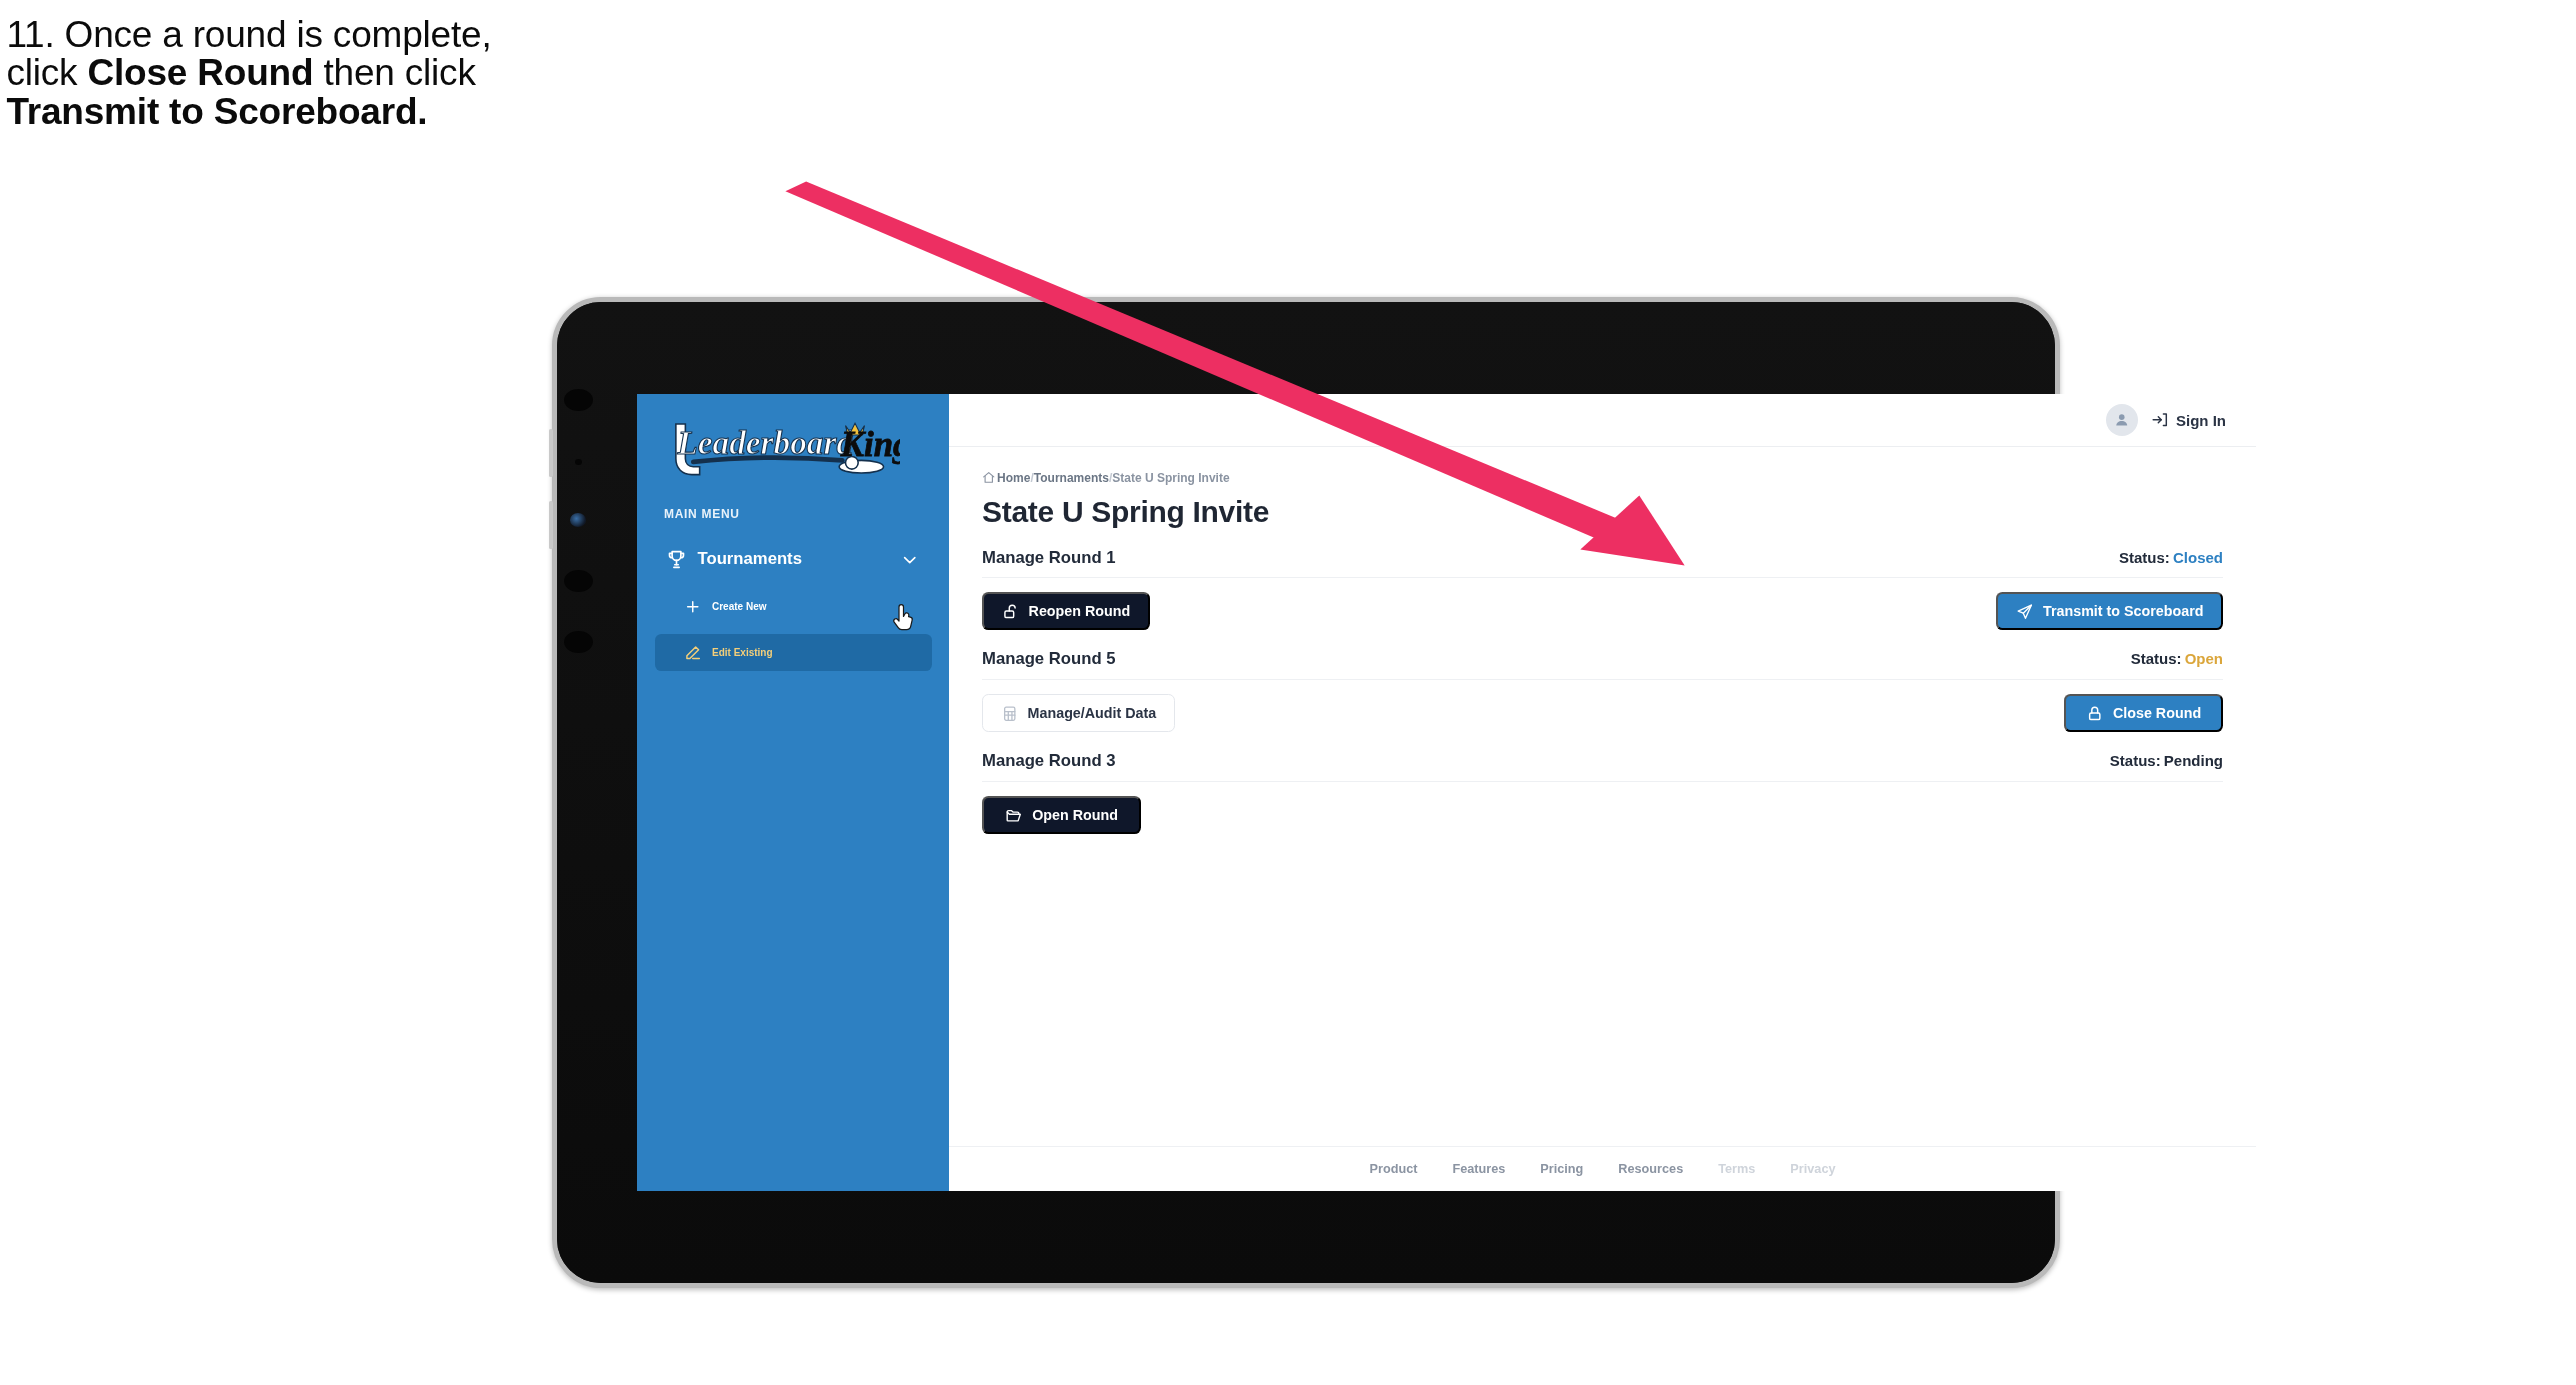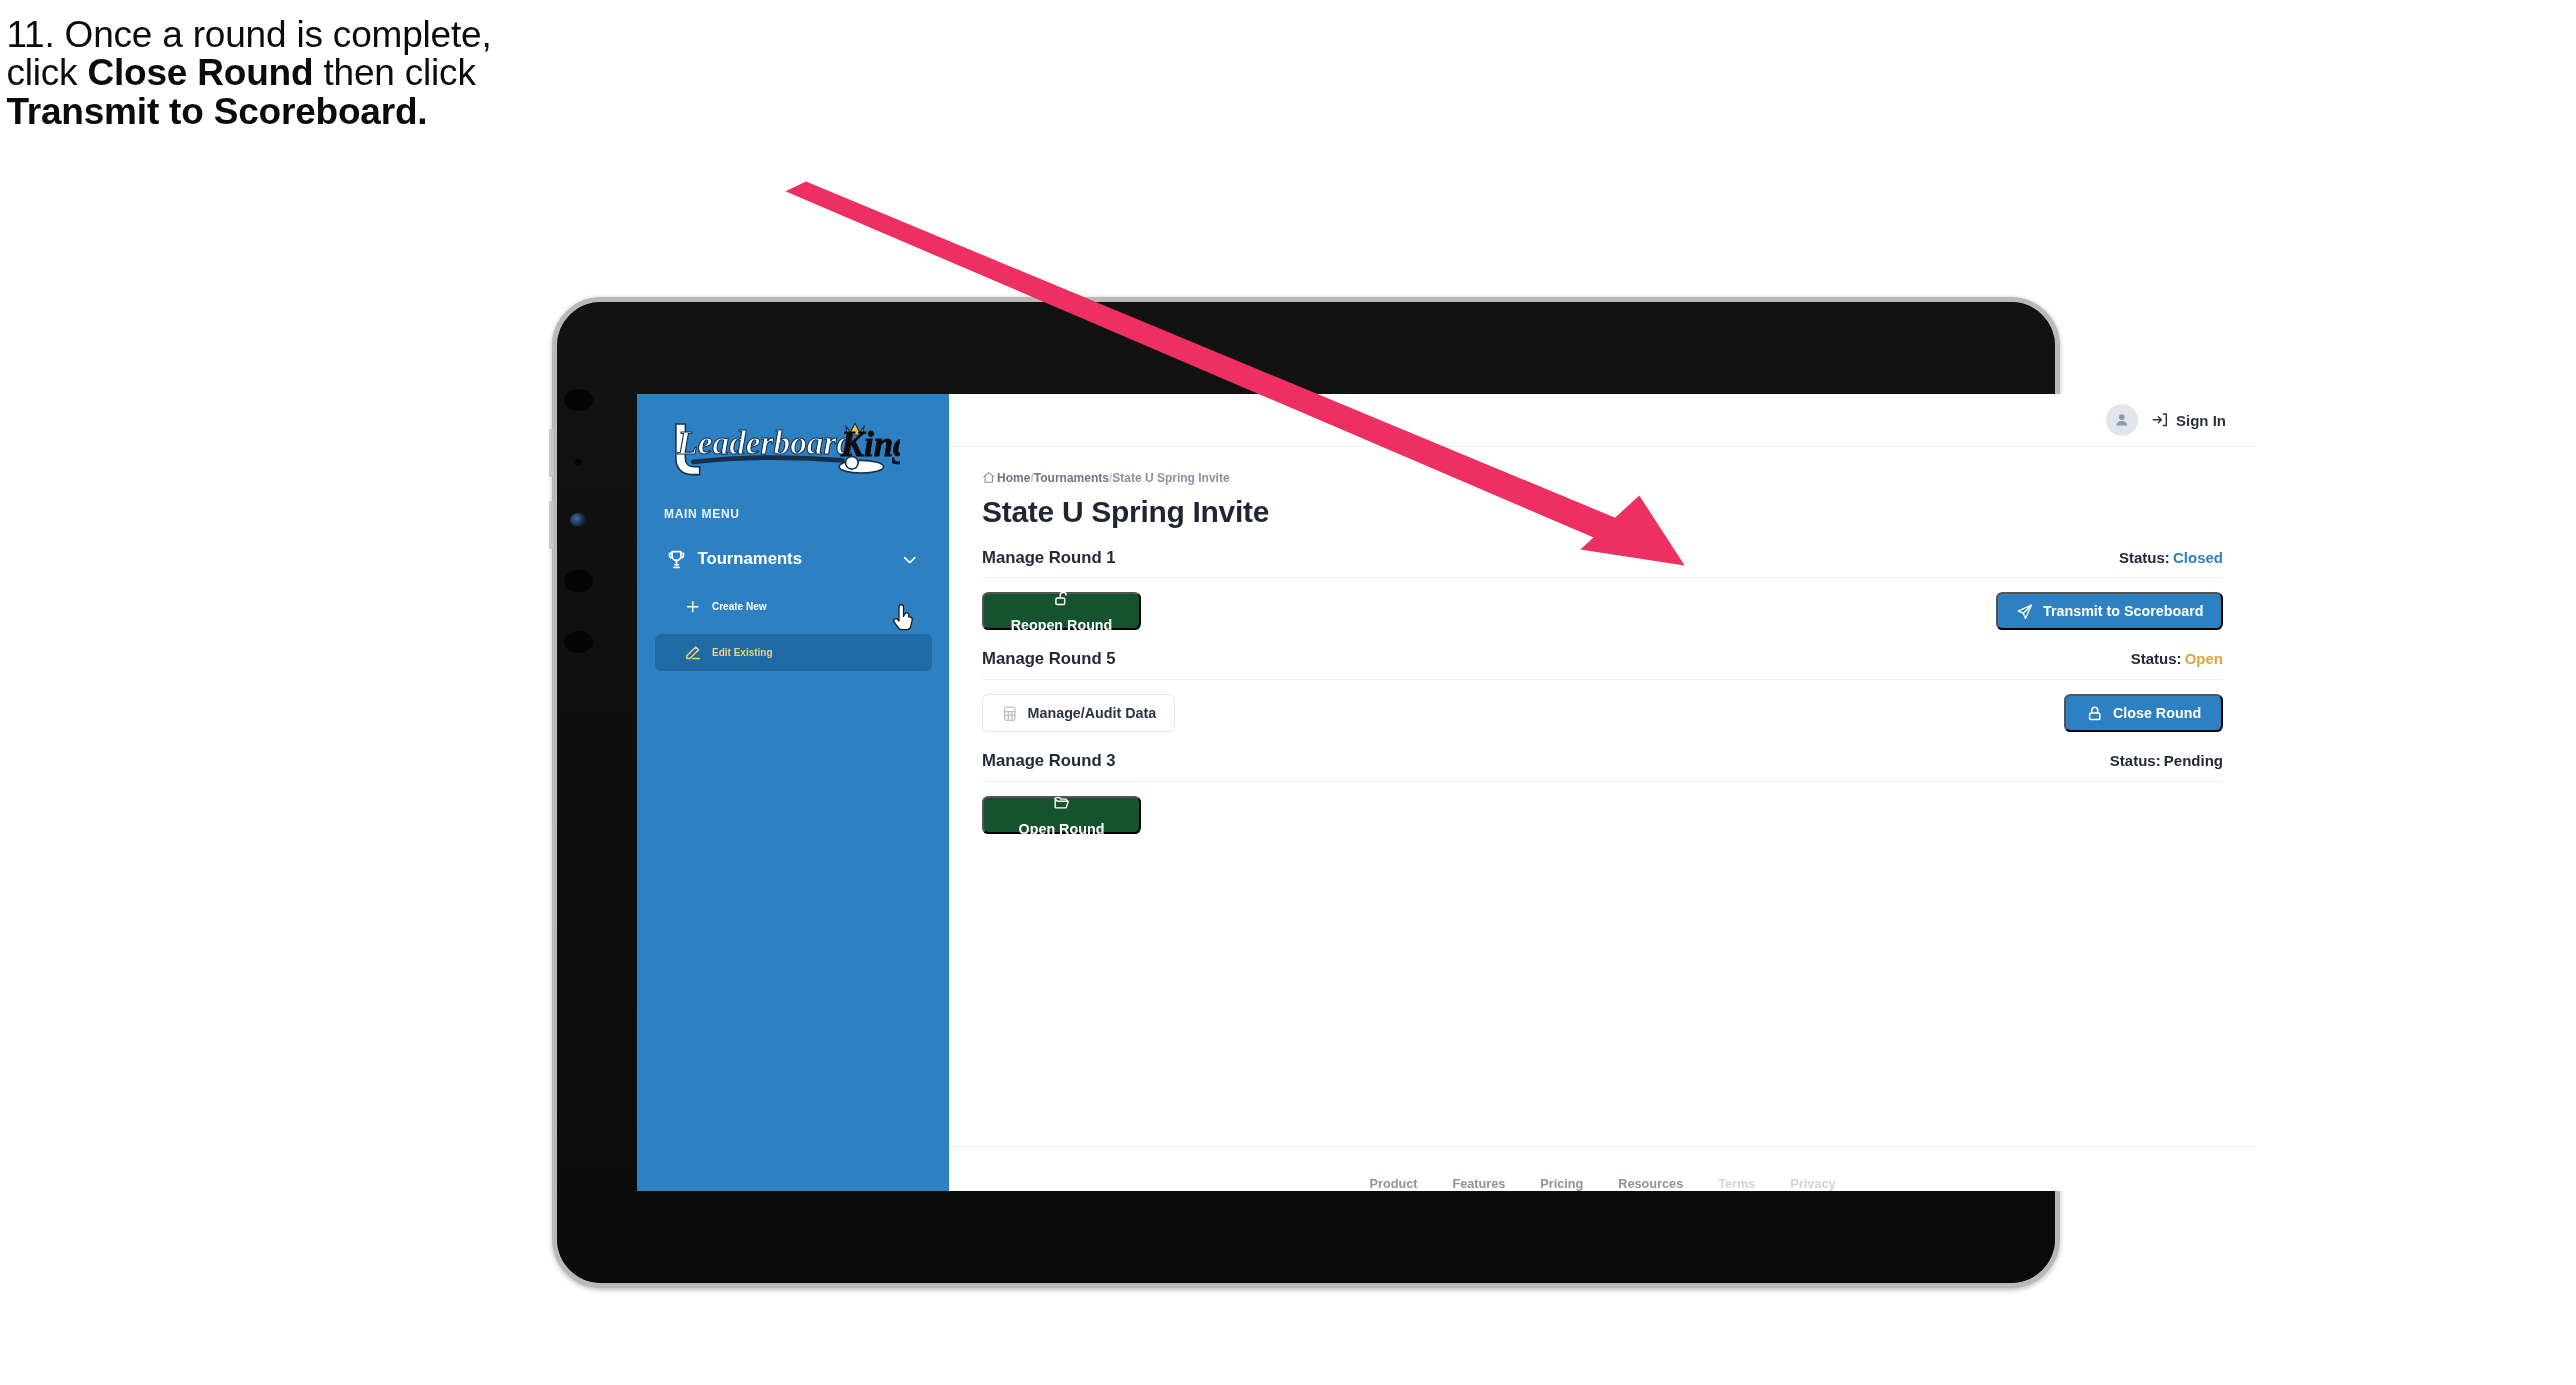--- a/index.html
+++ b/index.html
@@ -133,29 +133,29 @@
   .status .val { margin-left:3.2px; }
   .status .val.closed { color:#2d80c2; }
   .status .val.open { color:#dba63b; }
   .status .val.pending { color:#222b3a; }
 
   .round-actions { display:flex; align-items:center; justify-content:space-between; margin-top:14.3px; }
 
   .btn { display:inline-flex; align-items:center; justify-content:center; gap:9.6px;
          font-size:14.3px; font-weight:700; border-radius:6.4px; padding: 0 17.5px; height:38px; white-space:nowrap;}
   .btn .bi { width:17.5px; height:17.5px; flex:0 0 17.5px; }
-  .btn-amber { background:#14532d; color:#ffffff; min-width: 159px; flex-direction: column; }
+  .btn-amber { background:#0f172a; color:#ffffff; min-width: 159px; }
   .btn-blue  { background:#2d80c2; color:#ffffff; min-width: 159px; }
   .btn-ghost { background:#ffffff; color:#2b3445; border:0.8px solid #e4e7ec; min-width: 159px; }
   .btn-ghost .bi svg { stroke:#b9c0cb; }
 
   .spacer { flex:1; }
   .footer {
     border-top:0.8px solid #eef0f3;
-    height: 45px; display:flex; align-items:flex-end; justify-content:center; gap:35px;
+    height: 45px; display:flex; align-items:center; justify-content:center; gap:35px;
     font-size:12.7px; font-weight:700;
   }
   .footer a { color:#8b94a2; text-decoration:none; }
   .footer a.dim { color:#cfd4db; }
 </style>
 </head>
 <body>
 
 <div id="root">
 

